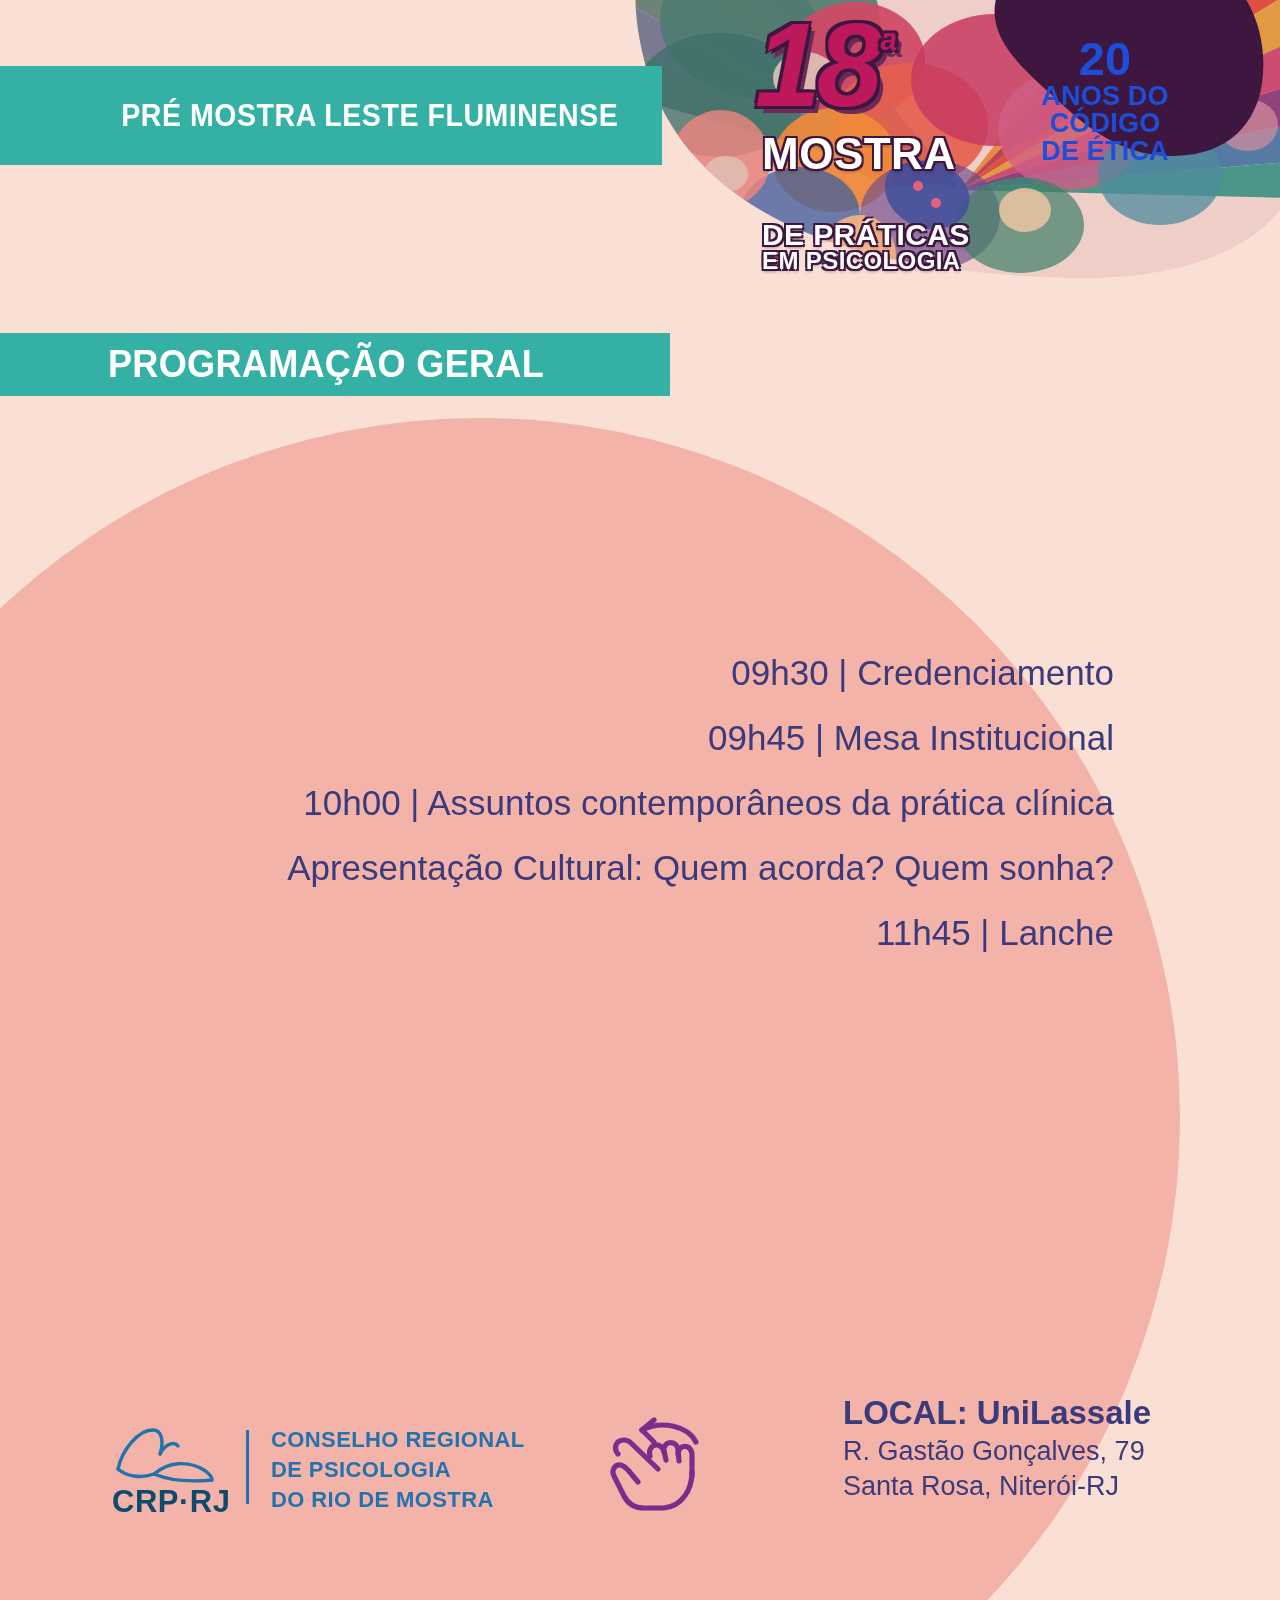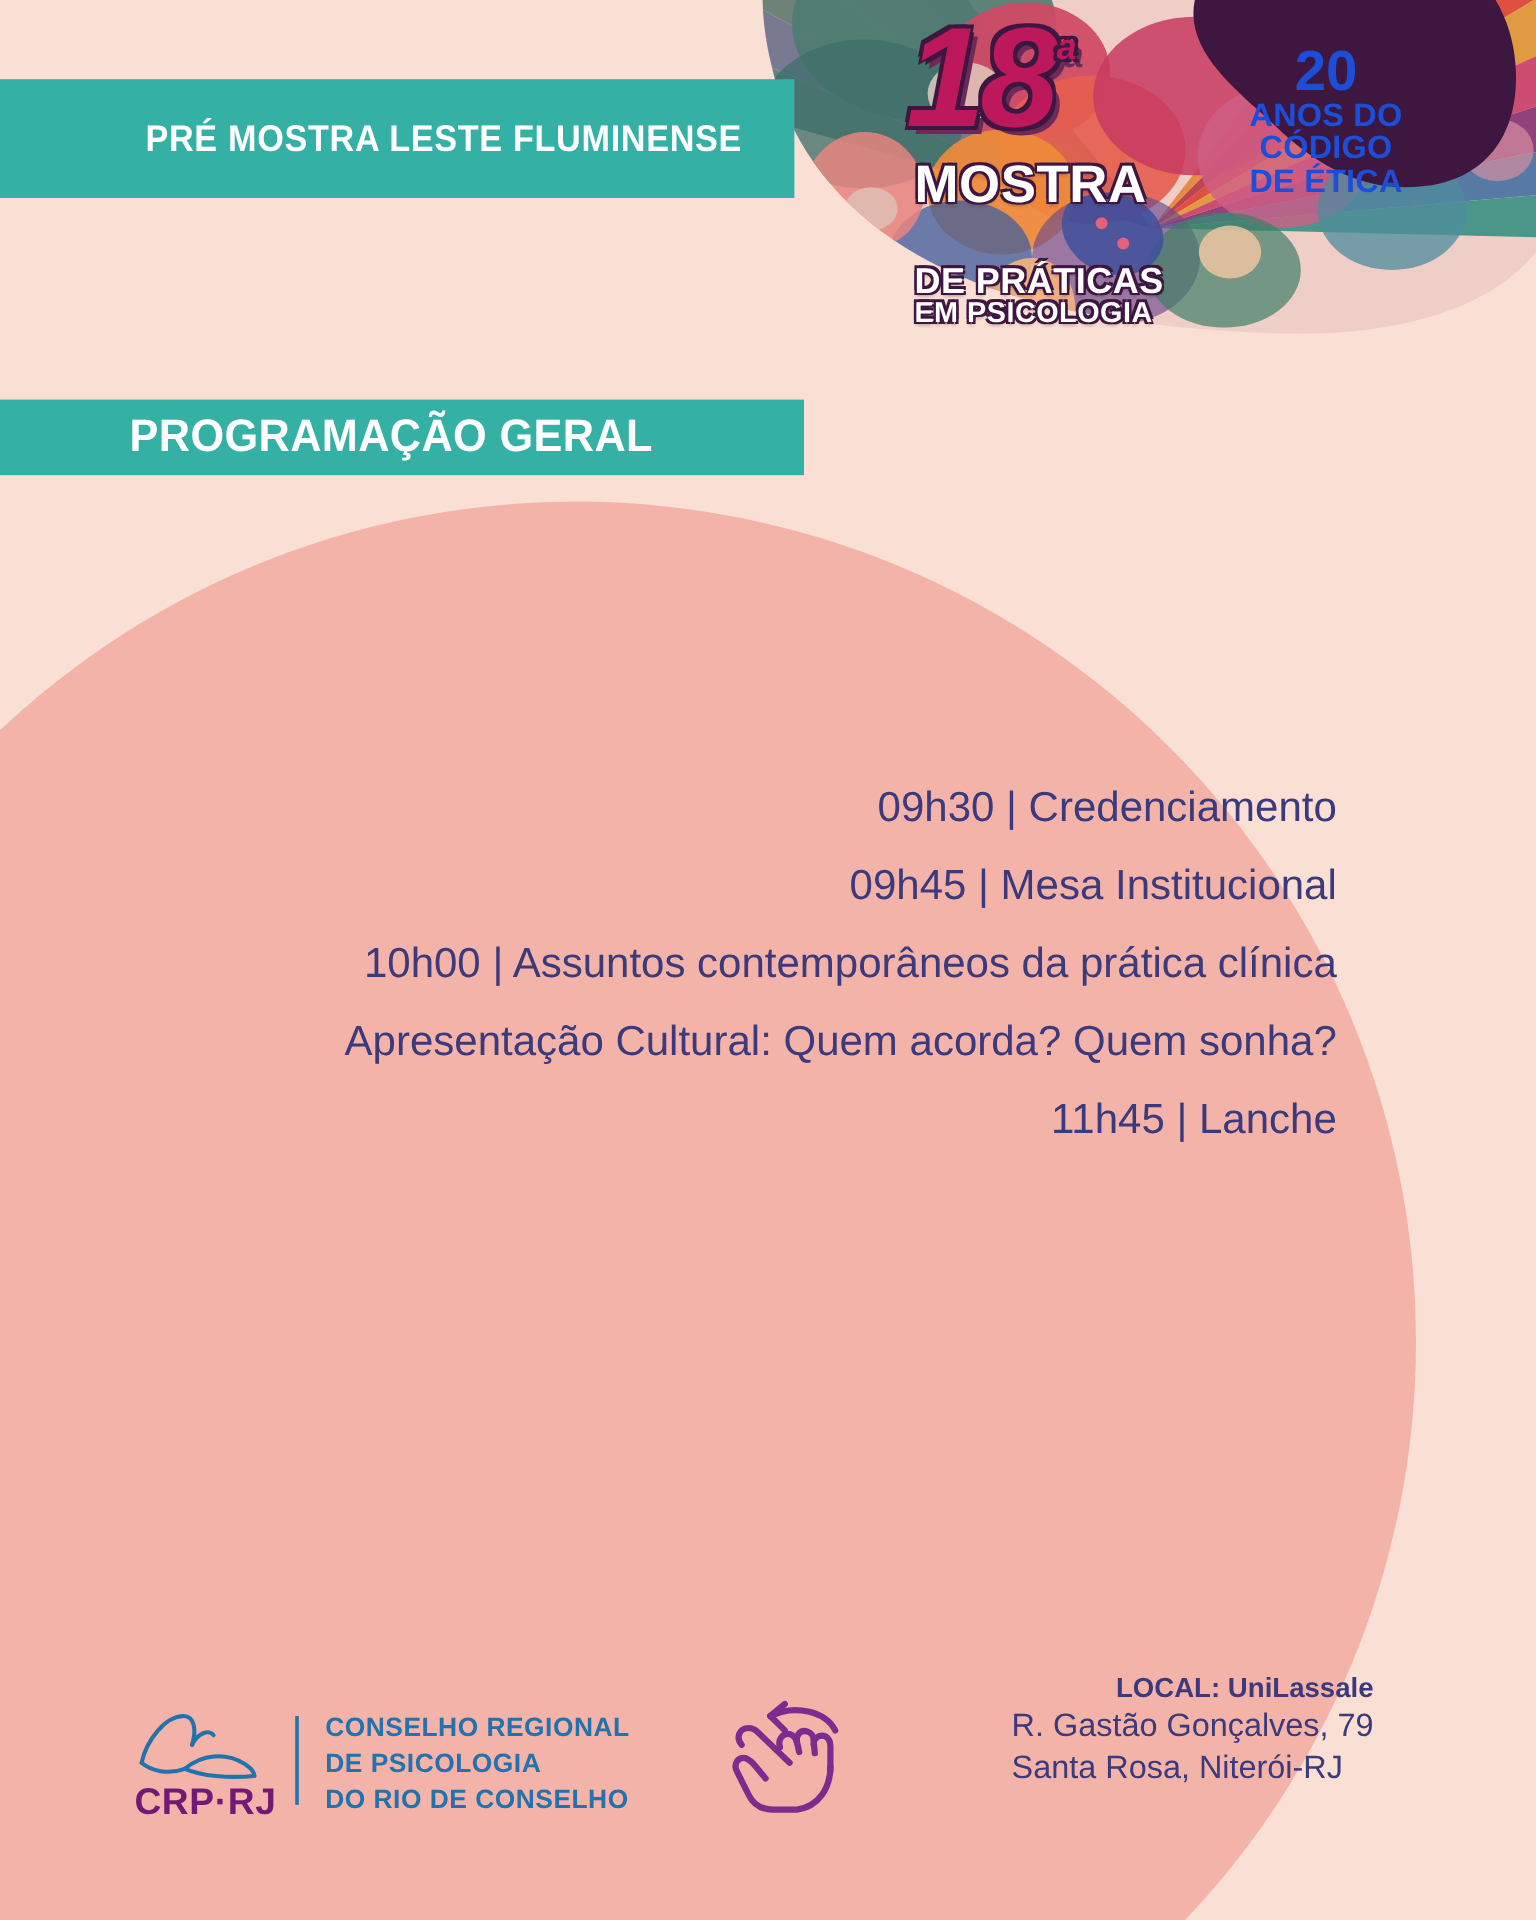--- a/index.html
+++ b/index.html
@@ -130,39 +130,39 @@
   }
   .sched-line.indent{ padding-left:128px; }
   .crp-logo{
     position:absolute;left:112px;top:1422px;z-index:5;
     display:flex;align-items:center;
   }
   .crp-mark{position:relative;width:108px;height:96px;}
   .crp-mark svg{display:block;}
   .crp-acronym{
     position:absolute;left:0;top:62px;
-    color:#701a75;font-size:31px;font-weight:800;letter-spacing:.5px;
+    color:#0c4a6e;font-size:31px;font-weight:800;letter-spacing:.5px;
   }
   .crp-divider{
     width:3px;height:74px;background:#2273ad;margin:0 22px 0 26px;align-self:flex-start;margin-top:8px;
   }
   .crp-lines{
     color:#2273ad;font-size:22px;font-weight:800;line-height:1.36;letter-spacing:.4px;
   }
 
   .hand-icon{
     position:absolute;left:596px;top:1412px;z-index:5;width:120px;height:112px;
   }
   .hand-icon svg{display:block;}
 
   .local-block{
     position:absolute;left:843px;top:1392px;z-index:5;
     color:#3a3a7c;line-height:1.28;
   }
-  .local-title{font-size:23px;font-weight:800;text-align:right;}
+  .local-title{font-size:33px;font-weight:800;}
   .local-title .loc-label{font-weight:800;}
   .local-addr{font-size:27px;font-weight:400;}
 </style>
 </head>
 <body>
 
 <div class="poster">
 
   <div class="bg-circle"></div>
 
@@ -279,21 +279,21 @@
           <path d="M42 52 C 56 40 76 38 92 48 C 98 52 100 56 100 58"></path>
           <path d="M42 52 C 56 58 78 60 100 58"></path>
         </g>
       </svg>
       <div class="crp-acronym">CRP·RJ</div>
     </div>
     <div class="crp-divider"></div>
     <div class="crp-lines">
       <div>CONSELHO REGIONAL</div>
       <div>DE PSICOLOGIA</div>
-      <div>DO RIO DE CONSELHO</div>
+      <div>DO RIO DE MOSTRA</div>
     </div>
   </div>
 
   <div class="hand-icon">
     <svg width="120" height="112" viewBox="0 0 120 112" xmlns="http://www.w3.org/2000/svg" aria-hidden="true">
       <g fill="none" stroke="#7b2d8e" stroke-width="5.2" stroke-linecap="round" stroke-linejoin="round">
         <path d="M46 18 C 66 8 92 14 100 30"></path>
         <path d="M46 18 L 58 8"></path>
         <path d="M46 18 L 58 30"></path>
         <path d="M22 42 C 17 36 20 28 28 28 C 31 28 33 29 35 31 L 62 57"></path>

